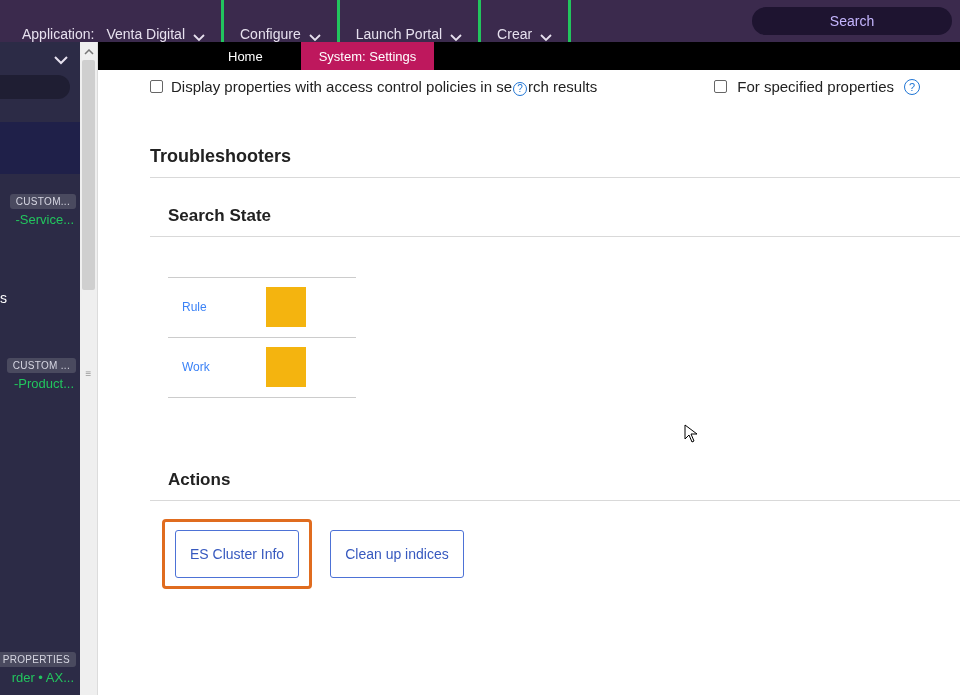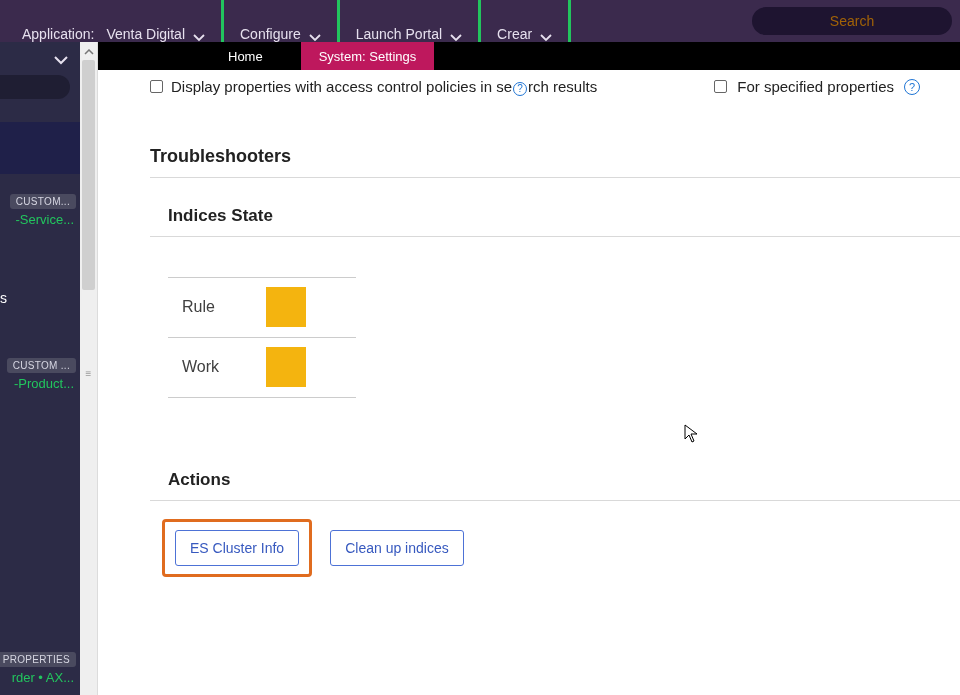--- a/index.html
+++ b/index.html
@@ -32,21 +32,21 @@
 .chev svg { display: block; }
 
 .searchbox {
   position: absolute;
   right: 8px;
   top: 7px;
   width: 200px;
   height: 28px;
   background: #1e1430;
   border-radius: 14px;
-  color: #a16207;
+  color: #c4b5fd;
   display: flex;
   align-items: center;
   justify-content: center;
   font-size: 14px;
 }
 
 .tabstrip {
   height: 28px;
   background: #000;
   display: flex;
@@ -259,40 +259,40 @@
 }
 .ind-row {
   height: 60px;
   border-bottom: 1px solid #ccc;
   display: flex;
   align-items: center;
   padding-left: 14px;
   gap: 40px;
 }
 .ind-row:last-child { border-bottom: 1px solid #ccc; }
-.ind-label { font-size: 16px; color: #404040; width: 44px; }
+.ind-label { font-size: 12px; color: #3b82f6; width: 44px; }
 .ind-swatch {
   width: 40px; height: 40px;
   background: #f4b40f;
 }
 
 .actions-block { margin-top: 44px; }
 .buttons-row {
   display: flex;
   gap: 18px;
   margin-top: 18px;
   margin-left: 12px;
   align-items: center;
 }
 .btn {
   border: 1px solid #4d72d6;
   color: #3759bf;
   background: #fff;
   font-size: 14px;
-  padding: 9px 14px;
+  padding: 15px 14px;
   border-radius: 3px;
   cursor: pointer;
 }
 .highlight-box {
   border: 3px solid #e06c1f;
   border-radius: 4px;
   padding: 8px 10px;
   display: inline-flex;
 }
 
@@ -402,21 +402,21 @@
         <div class="seg2">
           <span class="cb"></span>
           <span>For specified properties</span>
           <span class="help-icon">?</span>
         </div>
       </div>
 
       <h2 class="section-title">Troubleshooters</h2>
       <div class="hr"></div>
 
-      <h3 class="sub-title">Indices State</h3>
+      <h3 class="sub-title">Search State</h3>
       <div class="hr" style="margin-left:0;"></div>
 
       <div class="indices-table">
         <div class="ind-row">
           <span class="ind-label">Rule</span>
           <span class="ind-swatch"></span>
         </div>
         <div class="ind-row">
           <span class="ind-label">Work</span>
           <span class="ind-swatch"></span>

